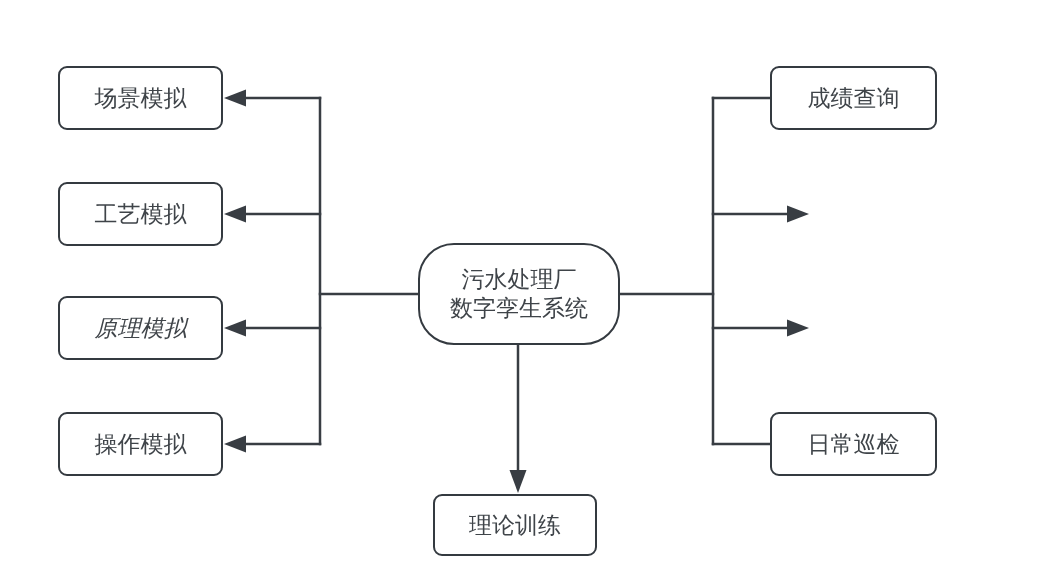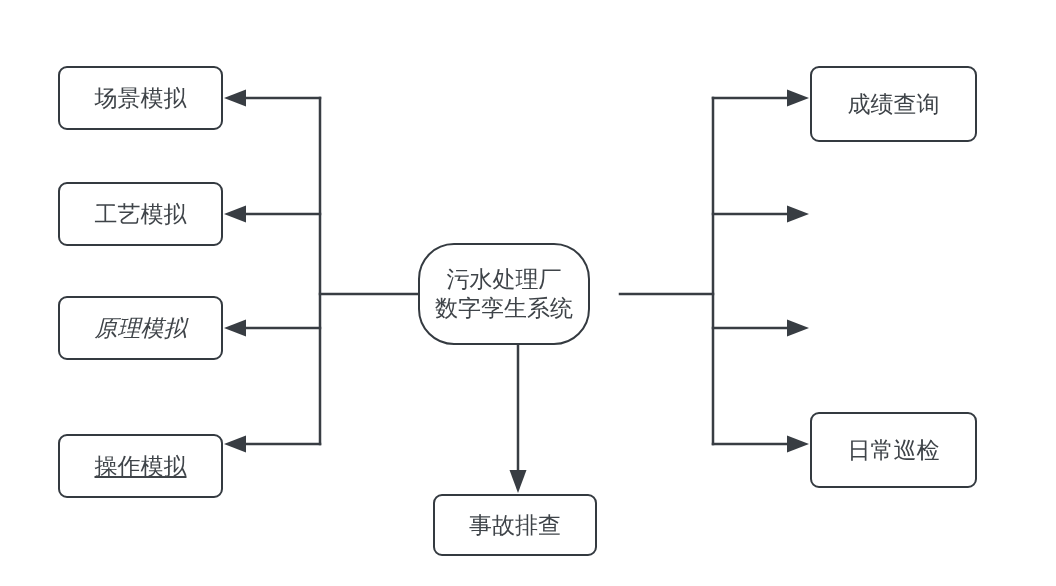--- a/index.html
+++ b/index.html
@@ -40,27 +40,27 @@
     display:flex;
     align-items:center;
     justify-content:center;
     text-align:center;
     color:var(--text);
     font-size:23px;
     line-height:29px;
     white-space:pre-line;
   }
   .node-left{left:58px;width:165px;height:64px;}
-  .node-right{left:810px;width:167px;height:76px;text-align:center;}
+  .node-right{left:770px;width:167px;height:64px;text-align:center;}
   .node-center{
-    left:418px;top:243px;width:172px;height:102px;
+    left:418px;top:243px;width:202px;height:102px;
     border-radius:36px;
   }
   .node-bottom{left:433px;top:494px;width:164px;height:62px;}
-  .nl1{top:66px;}  .nl2{top:182px;}  .nl3{top:296px;font-style:italic;}  .nl4{top:434px;text-decoration:underline;}
+  .nl1{top:66px;}  .nl2{top:182px;}  .nl3{top:296px;font-style:italic;}  .nl4{top:412px;}
   .nr1{top:66px;}  .nr2{top:182px;}  .nr3{top:296px;}  .nr4{top:412px;}
 </style>
 </head>
 <body>
 
 <div class="canvas">
 
   <svg class="connector-layer" viewBox="0 0 1056 586" xmlns="http://www.w3.org/2000/svg">
 
     <g>
@@ -114,16 +114,16 @@
   </div>
 
   <div class="node node-right nr1">
     <span>成绩查询</span>
   </div>
   <div class="node node-right nr4">
     <span>日常巡检</span>
   </div>
 
   <div class="node node-bottom">
-    <span>事故排查</span>
+    <span>理论训练</span>
   </div>
 
 </div>
 
 </body></html>

